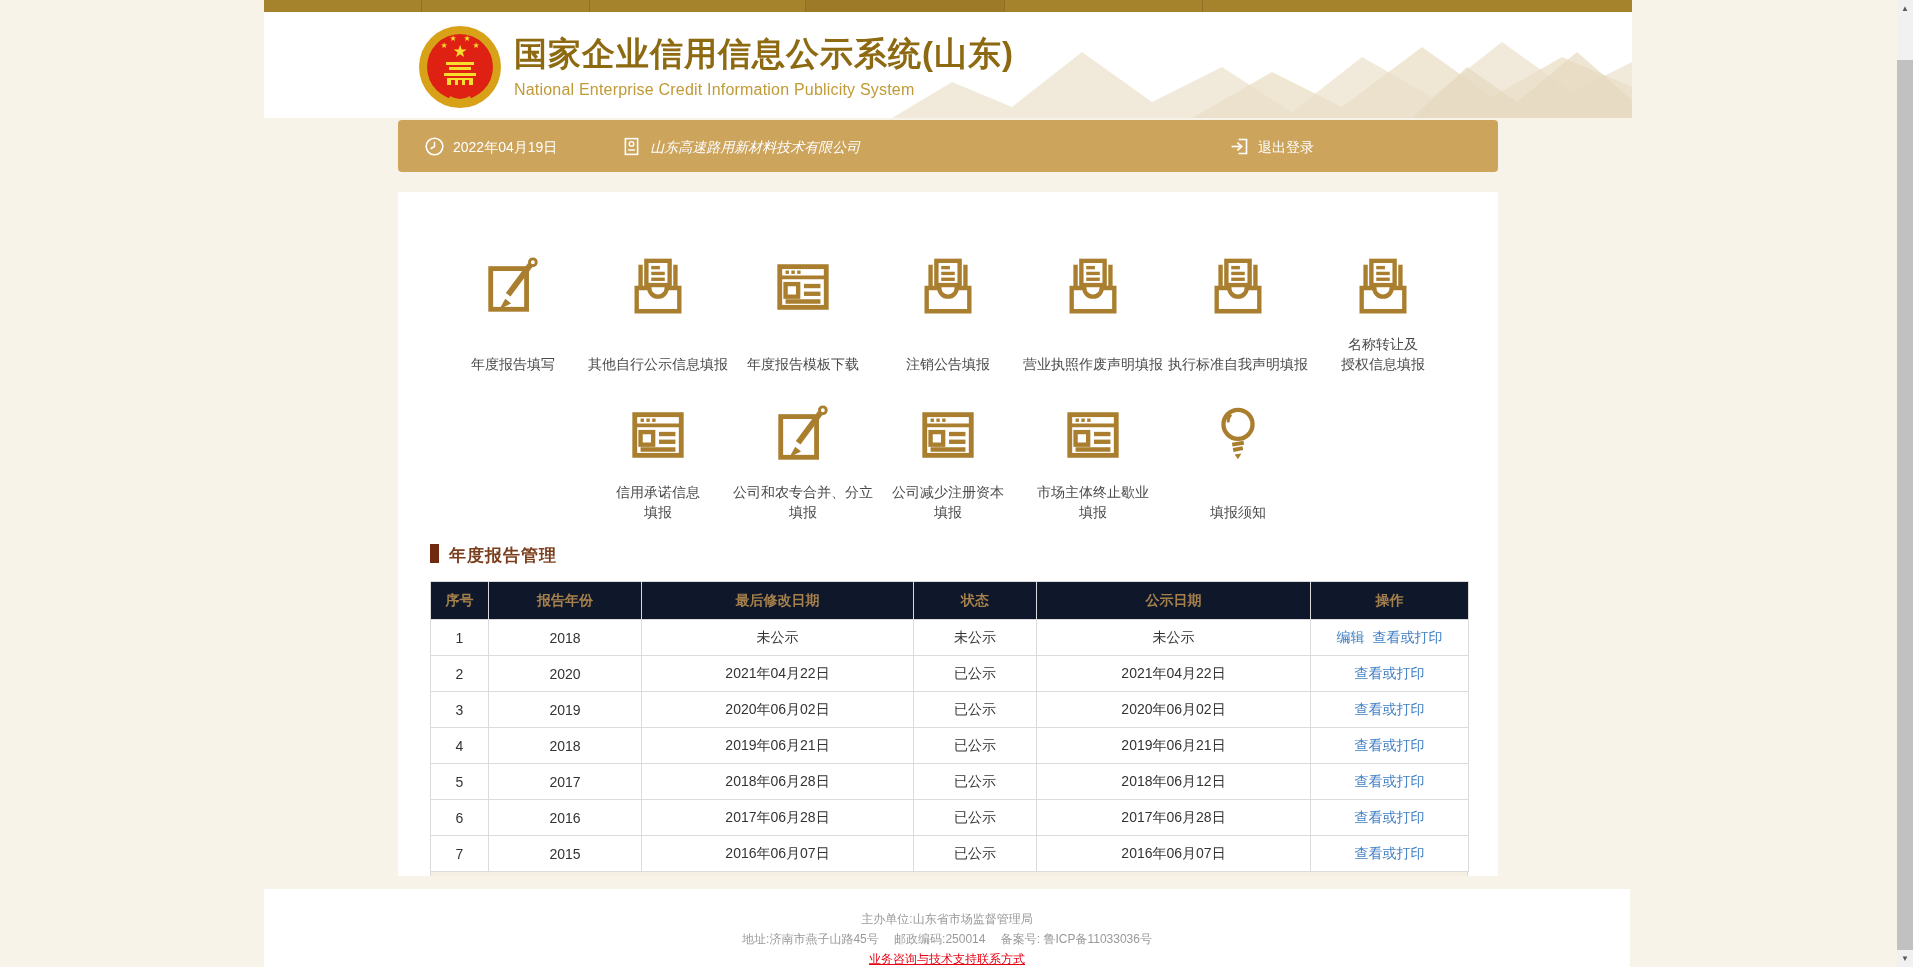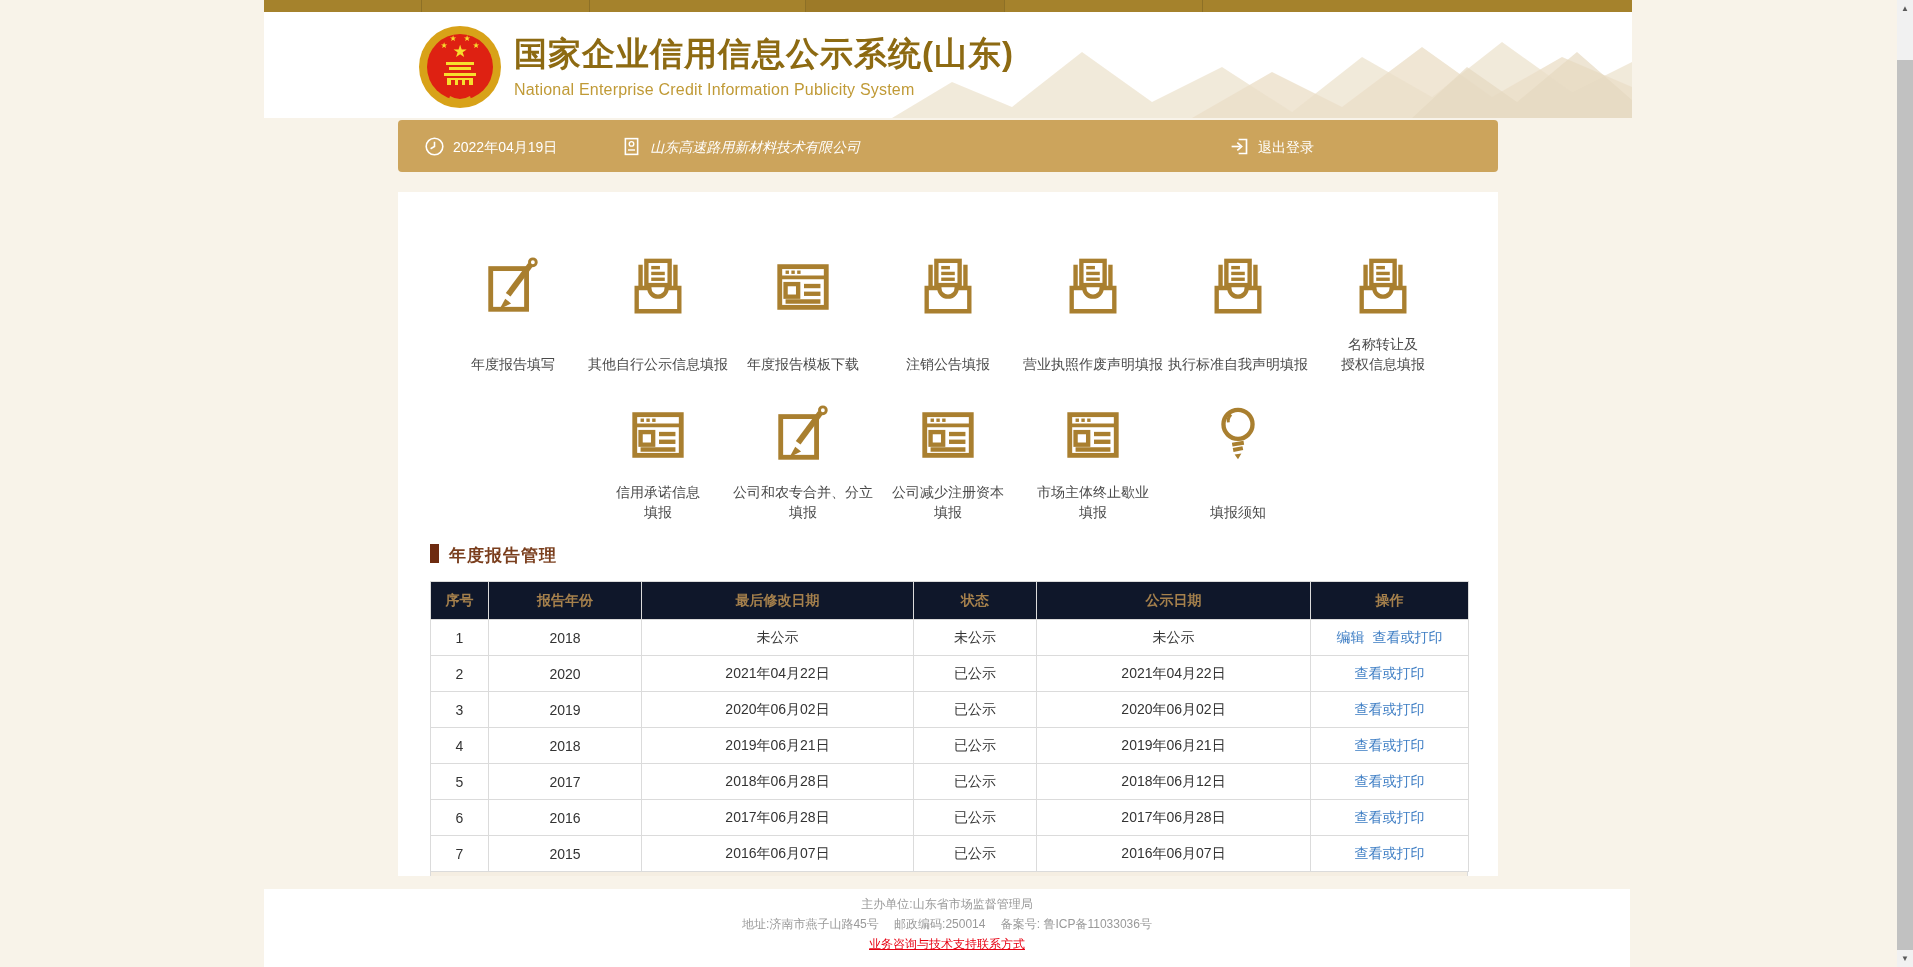--- a/index.html
+++ b/index.html
@@ -66,21 +66,21 @@
   .report-table th, .report-table td {
     border:1px solid #DBDBDB; text-align:center; font-size:14px;
   }
   .report-table th { height:38px; background:#0f172a; color:#A5804C; font-weight:bold; }
   .report-table td { height:36px; color:#333; }
   .report-table a { color:#3D7DC4; text-decoration:none; cursor:pointer; margin:0 4px; }
   .table-bottom-strip { margin:0 30px 0 32px; width:1038px; height:10px; background:#F5EEE2; border-left:1px solid #DBDBDB; border-right:1px solid #DBDBDB; }
   
   .footer-band {
     position:absolute; left:264px; top:889px; width:1366px; height:78px;
-    background:#FFFFFF; text-align:center; padding-top:5px;
+    background:#FFFFFF; text-align:center; padding-top:20px;
   }
   .footer-line { font-size:12px; color:#999999; line-height:20px; }
   .footer-link { display:inline-block; font-size:12px; color:#E60012; text-decoration:underline; line-height:20px; cursor:pointer; }
   
   .scrollbar { position:absolute; right:0; top:0; width:16px; height:967px; background:#F1F1F1; }
   .sb-btn { position:absolute; left:0; width:16px; height:17px; color:#5A5A5A; font-size:8px; text-align:center; line-height:17px; cursor:pointer; }
   .sb-up { top:0; }
   .sb-down { bottom:0; }
   .sb-thumb { position:absolute; left:0; top:60px; width:16px; height:890px; background:#C1C1C1; cursor:pointer; }
 </style>

